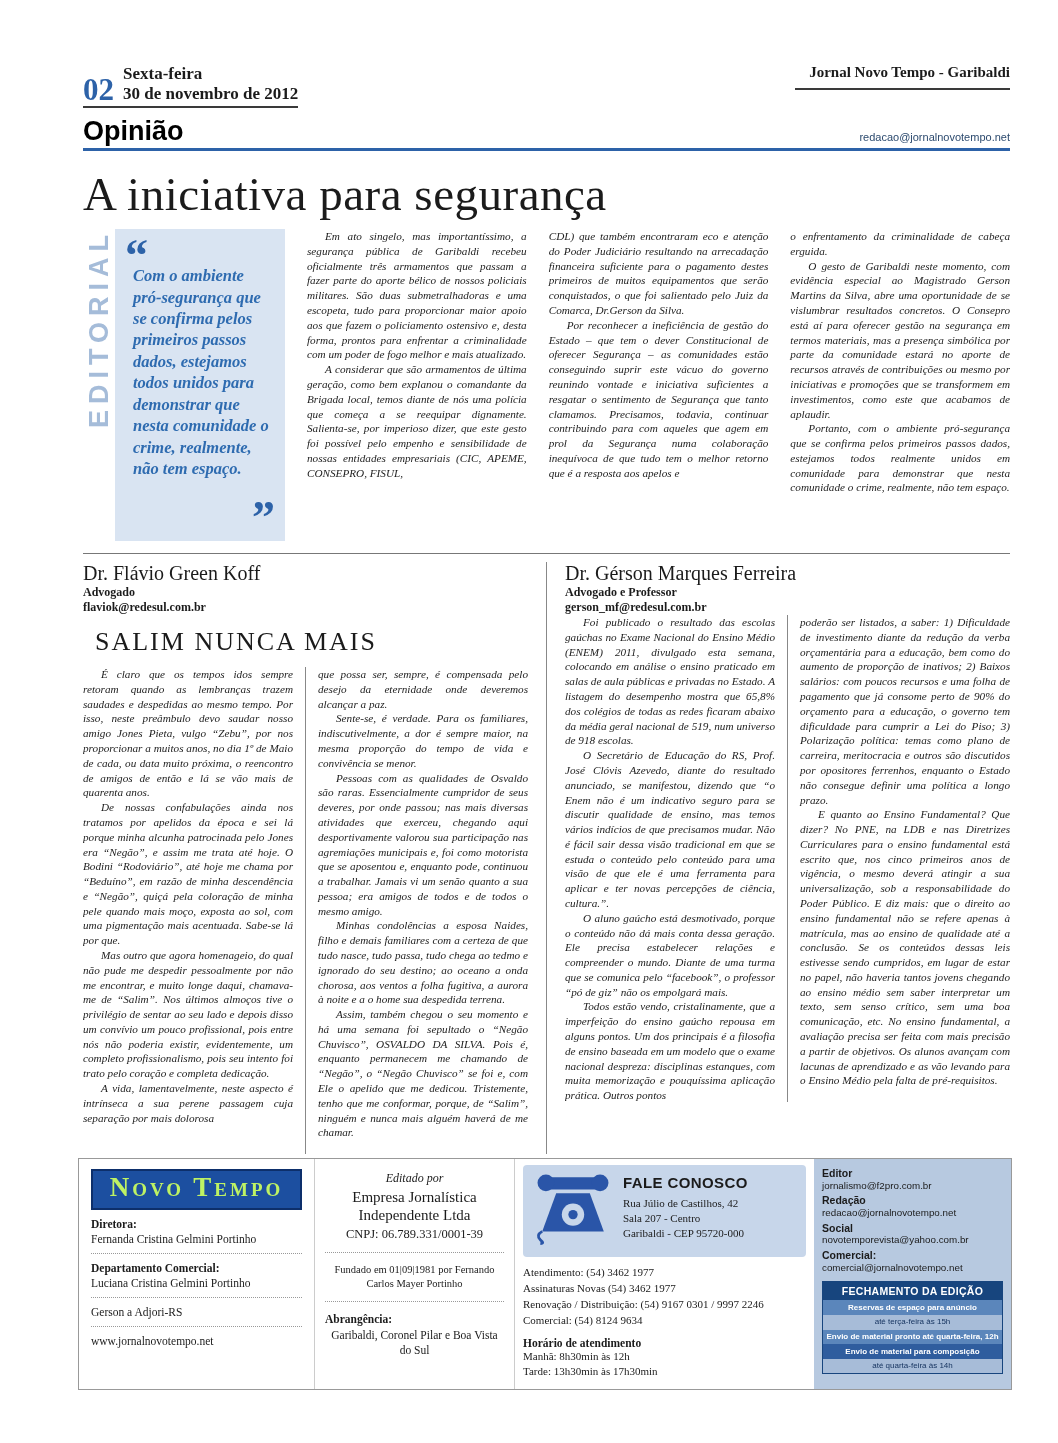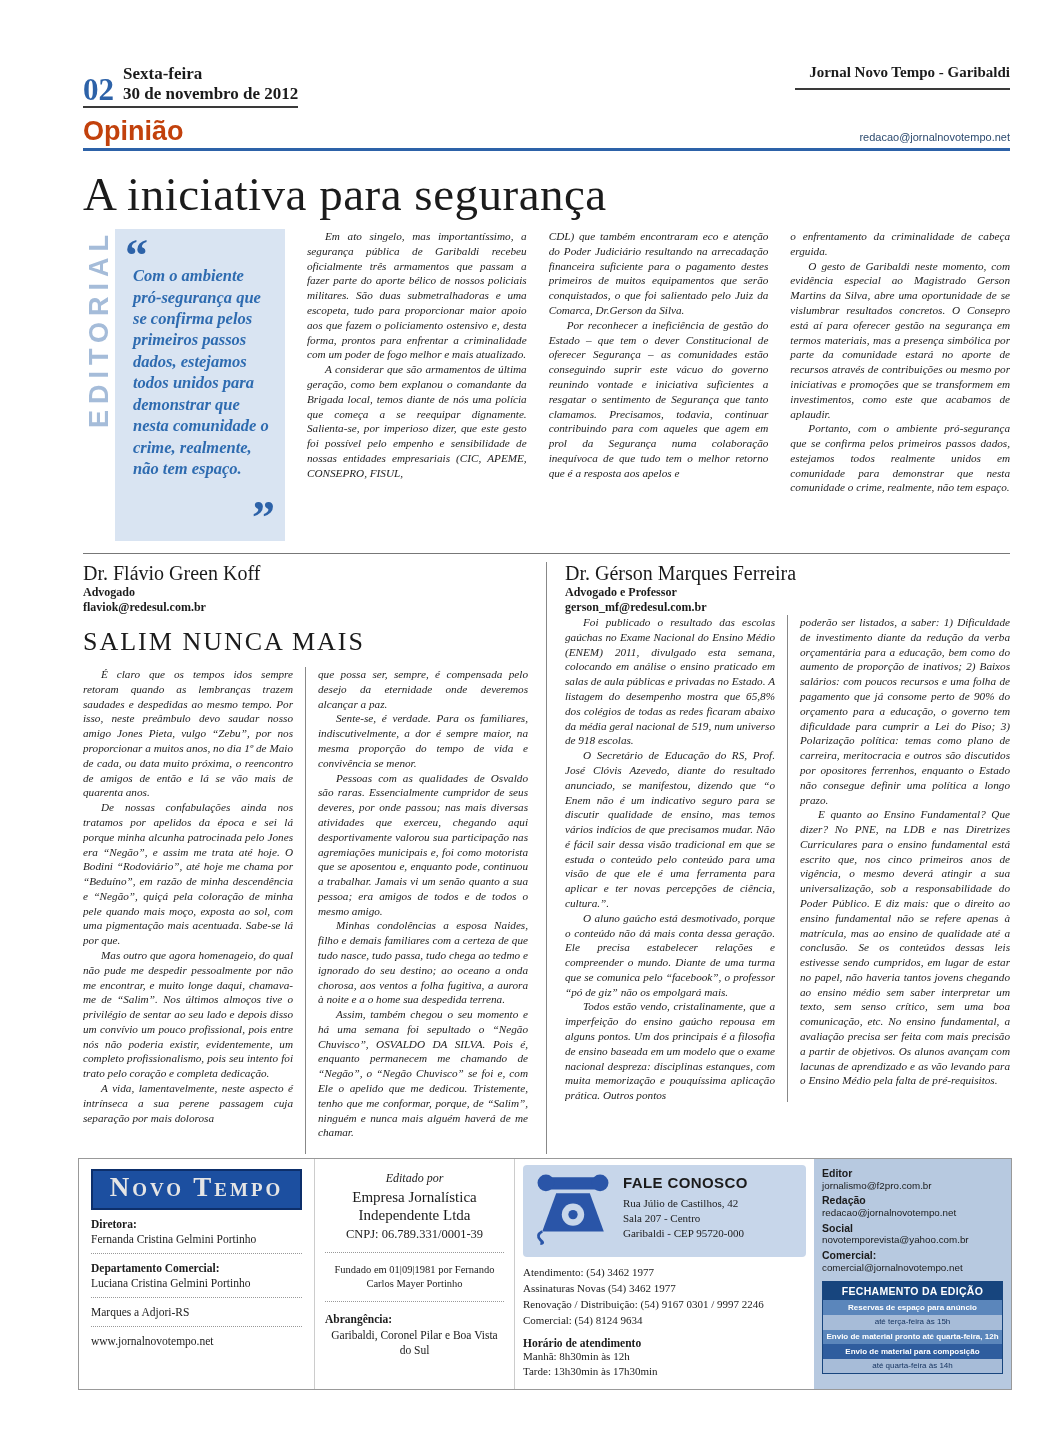--- a/index.html
+++ b/index.html
@@ -9,21 +9,21 @@
 
   
   .top-header { display:flex; justify-content:space-between; align-items:flex-start; margin-top:64px; }
   .th-left { display:flex; gap:9px; border-bottom:2px solid #3a3a3a; padding-bottom:3px; min-width:205px; align-items:flex-end; }
   .page-num { color:#2d62a8; font-weight:bold; font-size:31px; line-height:0.85; }
   .date-block { display:flex; flex-direction:column; font-weight:bold; font-size:17px; line-height:1.15; }
   .th-right { border-bottom:2px solid #3a3a3a; font-weight:bold; font-size:15px; padding-bottom:7px; min-width:215px; text-align:right; }
 
   
   .section-bar { display:flex; justify-content:space-between; align-items:flex-end; border-bottom:3px solid #2d62a8; padding-bottom:3px; margin-top:10px; }
-  .section-title { color:#c2410c; font-family:"Liberation Sans", sans-serif; font-weight:bold; font-size:27px; line-height:1; }
+  .section-title { color:#000000; font-family:"Liberation Sans", sans-serif; font-weight:bold; font-size:27px; line-height:1; }
   .section-email { font-size:11px; color:#2c4a6e; font-family:"Liberation Sans", sans-serif; padding-bottom:2px; }
 
   
   .headline { font-size:47px; font-weight:normal; letter-spacing:0.5px; margin:16px 0 8px; line-height:1.15; }
 
   
   .editorial { display:flex; margin-top:6px; height:312px; }
   .ed-label { width:32px; display:flex; justify-content:center; align-items:flex-start; }
   .ed-label span { writing-mode:vertical-rl; transform:rotate(180deg); color:#a5bcd9; font-family:"Liberation Sans", sans-serif; font-weight:bold; font-size:27px; letter-spacing:6px; }
   .quote-box { width:170px; background:#d9e4f2; padding:36px 15px 26px 18px; position:relative; margin-right:22px; flex:none; }
@@ -38,29 +38,29 @@
 
   .rule { border-top:1px solid #777; margin-top:12px; }
 
   
   .articles { display:flex; margin-top:8px; }
   .article { flex:1; min-width:0; }
   .article-left { padding-right:18px; }
   .article-right { border-left:1px solid #888; padding-left:18px; }
   .author-name { font-size:20px; font-weight:normal; line-height:1.15; }
   .author-role, .author-email { font-weight:bold; font-size:12px; line-height:1.25; }
-  .art-title { font-size:26px; font-weight:normal; letter-spacing:2px; margin:12px 0 10px; }
+  .art-title { font-size:26px; font-weight:normal; letter-spacing:2px; margin:12px 12px 10px; }
   .article-right .art-title { font-size:23px; letter-spacing:1px; }
   .art-cols { display:flex; height:487px; overflow:hidden; }
   .art-cols .bcol + .bcol { border-left:1px solid #888; padding-left:12px; margin-left:12px; }
 
   
   .footer { position:absolute; left:78px; right:46px; top:1158px; height:232px; border:1px solid #999; display:flex; background:#fff; }
   .fcol-a { width:235px; padding:10px 12px; }
-  .logo { background:#1c4fa0; border:2px solid #0d2f6b; color:#e5e5e5; text-align:center; font-variant:small-caps; font-size:27px; font-weight:bold; letter-spacing:3px; padding:1px 0 5px; }
+  .logo { background:#1c4fa0; border:2px solid #0d2f6b; color:#bef264; text-align:center; font-variant:small-caps; font-size:27px; font-weight:bold; letter-spacing:3px; padding:1px 0 5px; }
   .fblock { border-bottom:1px dotted #999; padding:7px 0 6px; font-size:11.5px; line-height:1.3; }
   .fblock:last-child { border-bottom:none; }
   .fblock .lbl { font-weight:bold; display:block; }
   .fcol-b { width:200px; border-left:1px solid #ccc; padding:12px 10px; text-align:center; }
   .editado-por { font-style:italic; font-size:12px; }
   .editora-name { font-size:15px; line-height:1.2; margin:2px 0 3px; }
   .cnpj { font-size:12.5px; padding-bottom:10px; border-bottom:1px dotted #999; }
   .fundado { font-size:10.5px; line-height:1.35; padding:10px 0; border-bottom:1px dotted #999; }
   .abrang { padding-top:10px; font-size:11.5px; line-height:1.35; }
   .abrang .lbl { font-weight:bold; display:block; text-align:left; }
@@ -185,21 +185,21 @@
   <div class="fcol-a">
     <div class="logo">Novo Tempo</div>
     <div class="fblock">
       <span class="lbl">Diretora:</span>
       <span>Fernanda Cristina Gelmini Portinho</span>
     </div>
     <div class="fblock">
       <span class="lbl">Departamento Comercial:</span>
       <span>Luciana Cristina Gelmini Portinho</span>
     </div>
-    <div class="fblock">Marques a Adjori-RS</div>
+    <div class="fblock">Gerson a Adjori-RS</div>
     <div class="fblock">www.jornalnovotempo.net</div>
   </div>
 
   <div class="fcol-b">
     <div class="editado-por">Editado por</div>
     <div class="editora-name">Empresa Jornalística Independente Ltda</div>
     <div class="cnpj">CNPJ: 06.789.331/0001-39</div>
     <div class="fundado">Fundado em 01|09|1981 por Fernando Carlos Mayer Portinho</div>
     <div class="abrang">
       <span class="lbl">Abrangência:</span>

